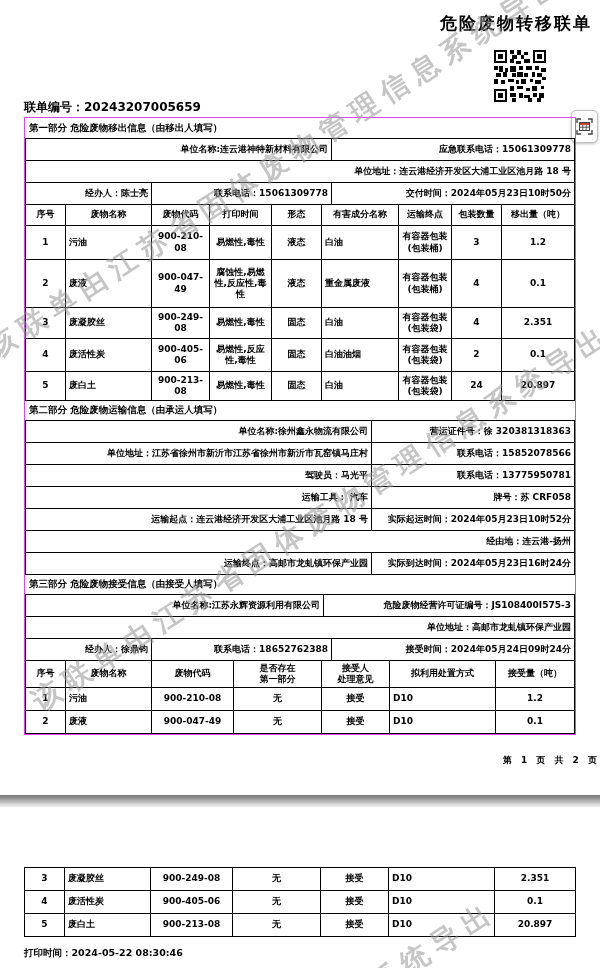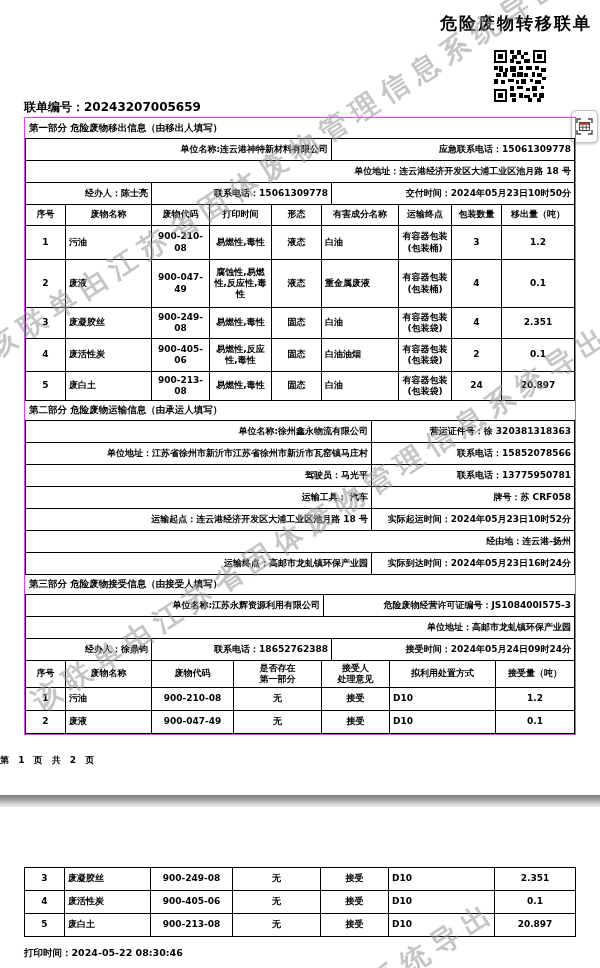--- a/index.html
+++ b/index.html
@@ -28,21 +28,21 @@
   .w1 thead tr{height:21px;}
   .w1 tbody tr:nth-child(1){height:34px;}
   .w1 tbody tr:nth-child(2){height:48px;}
   .w1 tbody tr:nth-child(3){height:31px;}
   .w1 tbody tr:nth-child(4){height:33px;}
   .w1 tbody tr:nth-child(5){height:29px;}
   .w3 thead tr{height:27px;}
   .w3 tbody tr{height:23px;}
   .w3 td:nth-child(2){text-align:left;}
 
-  .page-num{position:absolute;top:754px;left:0;width:600px;text-align:left;font-size:9px;letter-spacing:3px;}
+  .page-num{position:absolute;top:754px;left:0;width:600px;text-align:right;font-size:9px;letter-spacing:3px;}
 
   #p2-table{position:absolute;left:24px;top:60px;width:552px;}
   #p2-table td{border:1px solid #000;}
   #p2-table tr{height:23px;}
   .print-time{position:absolute;left:24px;top:140px;font-size:9.5px;}
 
   .wm{position:absolute;font-size:28px;letter-spacing:8px;white-space:nowrap;
       color:rgba(150,150,150,0.55);transform:rotate(-33deg);transform-origin:0 0;
       pointer-events:none;z-index:20;font-weight:bold;}
   #wm1{left:-20px;top:335px;}

